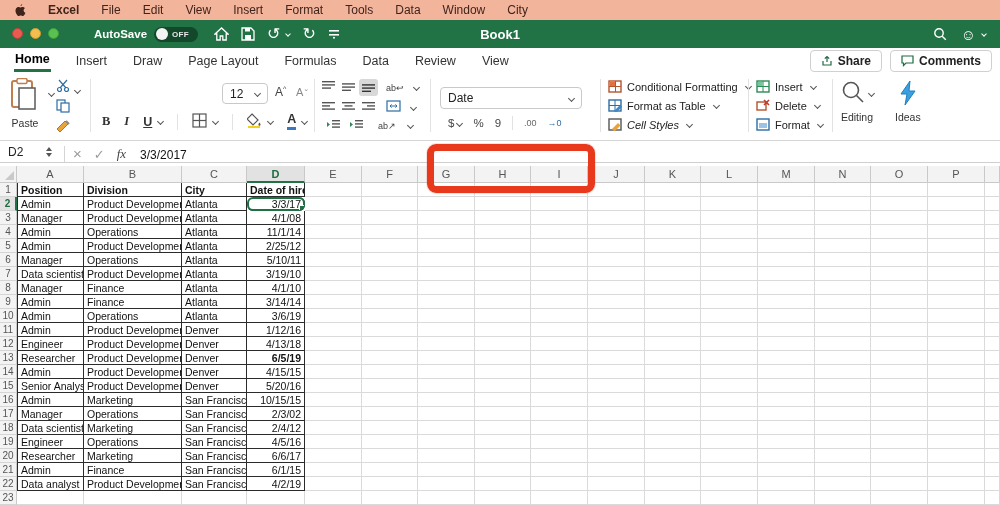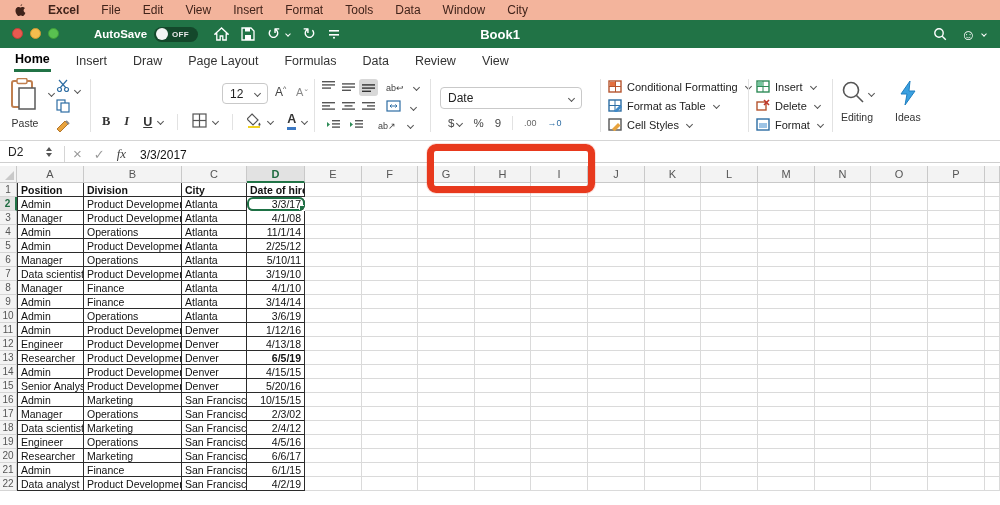--- a/index.html
+++ b/index.html
@@ -158,20 +158,35 @@
 
   <div id="tabsrow">
     <span class="rtab active">Home</span>
     <span class="rtab">Insert</span>
     <span class="rtab">Draw</span>
     <span class="rtab">Page Layout</span>
     <span class="rtab">Formulas</span>
     <span class="rtab">Data</span>
     <span class="rtab">Review</span>
     <span class="rtab">View</span>
+    <span id="tabs-right">
+      <span class="pill-btn">
+        <svg width="12" height="12" viewBox="0 0 12 12">
+            <path d="M2 6v4h8V6" fill="none" stroke="#1e6b40" stroke-width="1.2"></path>
+            <path d="M6 7V1.5M6 1.5L3.8 3.7M6 1.5L8.2 3.7" fill="none" stroke="#1e6b40" stroke-width="1.2"></path>
+          </svg>
+        <span>Share</span>
+      </span>
+      <span class="pill-btn">
+        <svg width="13" height="12" viewBox="0 0 13 12">
+            <path d="M1 1h11v7H5L2.5 10.5V8H1z" fill="none" stroke="#1e6b40" stroke-width="1.2"></path>
+          </svg>
+        <span>Comments</span>
+      </span>
+    </span>
   </div>
 
   <div id="ribbon">
 
     <div class="abs big-grp" style="left:10px; top:5px;">
       <svg width="30" height="34" viewBox="0 0 30 34">
         <rect x="2" y="3" width="20" height="26" rx="2" fill="none" stroke="#c07f4f" stroke-width="2"></rect>
         <rect x="7" y="0.5" width="10" height="5" rx="1.5" fill="#fff" stroke="#c07f4f" stroke-width="1.5"></rect>
         <rect x="9" y="10" width="16" height="21" fill="#fff" stroke="#5a5a5a" stroke-width="1.5"></rect>
       </svg>
@@ -329,21 +344,21 @@
         <svg width="14" height="13" viewBox="0 0 14 13">
             <rect x="1" y="1" width="12" height="11" fill="#fff" stroke="#2d6da3" stroke-width="1.4"></rect>
             <line x1="7" y1="1" x2="7" y2="12" stroke="#2d6da3" stroke-width="1"></line>
             <line x1="1" y1="6.5" x2="13" y2="6.5" stroke="#2d6da3" stroke-width="1"></line>
             <path d="M6 12l6-6 2 2-6 6z" fill="#3f89c9"></path>
           </svg>
         <span>Format as Table</span>
         <span class="chev"></span>
       </span>
     </div>
-    <div class="grp-row" style="left:608px; top:45px;">
+    <div class="grp-row" style="left:608px; top:45px;font-style:italic;">
       <span class="stack-lbl">
         <svg width="14" height="13" viewBox="0 0 14 13">
             <rect x="1" y="1" width="12" height="11" fill="#fff" stroke="#555" stroke-width="1.4"></rect>
             <path d="M4 11l6-6 2.5 2.5-6 6z" fill="#e8a33d"></path>
           </svg>
         <span>Cell Styles</span>
         <span class="chev"></span>
       </span>
     </div>
     <div class="vdiv" style="left:748px;"></div>
@@ -873,16 +888,36 @@
           <div class="cell" style="width: 57px;"></div>
           <div class="cell" style="width: 57px;"></div>
           <div class="cell" style="width: 56px;"></div>
           <div class="cell" style="width: 57px;"></div>
           <div class="cell" style="width: 57px;"></div>
           <div class="cell" style="width: 56px;"></div>
           <div class="cell" style="width: 57px;"></div>
           <div class="cell" style="width: 57px;"></div>
           <div class="cell" style="width: 15px;"></div>
         </div>
+        <div class="grow">
+          <div class="rhdr">23</div>
+          <div class="cell" style="width: 67px;"></div>
+          <div class="cell" style="width: 98px;"></div>
+          <div class="cell" style="width: 65px;"></div>
+          <div class="cell" style="width: 58px;"></div>
+          <div class="cell" style="width: 57px;"></div>
+          <div class="cell" style="width: 56px;"></div>
+          <div class="cell" style="width: 57px;"></div>
+          <div class="cell" style="width: 56px;"></div>
+          <div class="cell" style="width: 57px;"></div>
+          <div class="cell" style="width: 57px;"></div>
+          <div class="cell" style="width: 56px;"></div>
+          <div class="cell" style="width: 57px;"></div>
+          <div class="cell" style="width: 57px;"></div>
+          <div class="cell" style="width: 56px;"></div>
+          <div class="cell" style="width: 57px;"></div>
+          <div class="cell" style="width: 57px;"></div>
+          <div class="cell" style="width: 15px;"></div>
+        </div>
       </div>
   </div>
 
 </div>
 
 </body></html>

